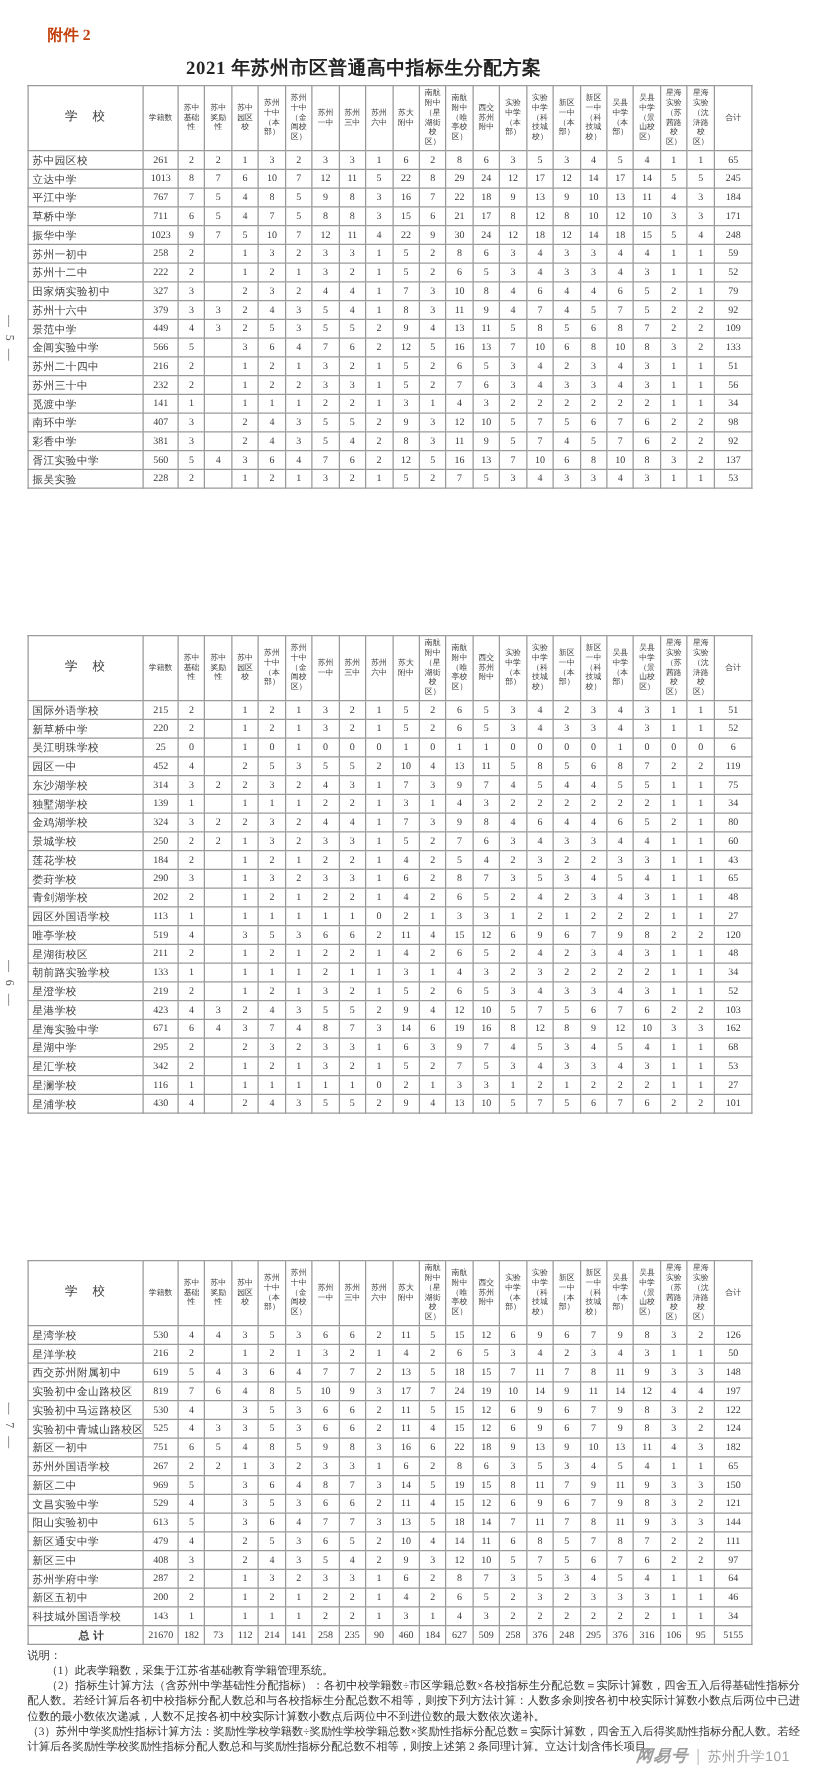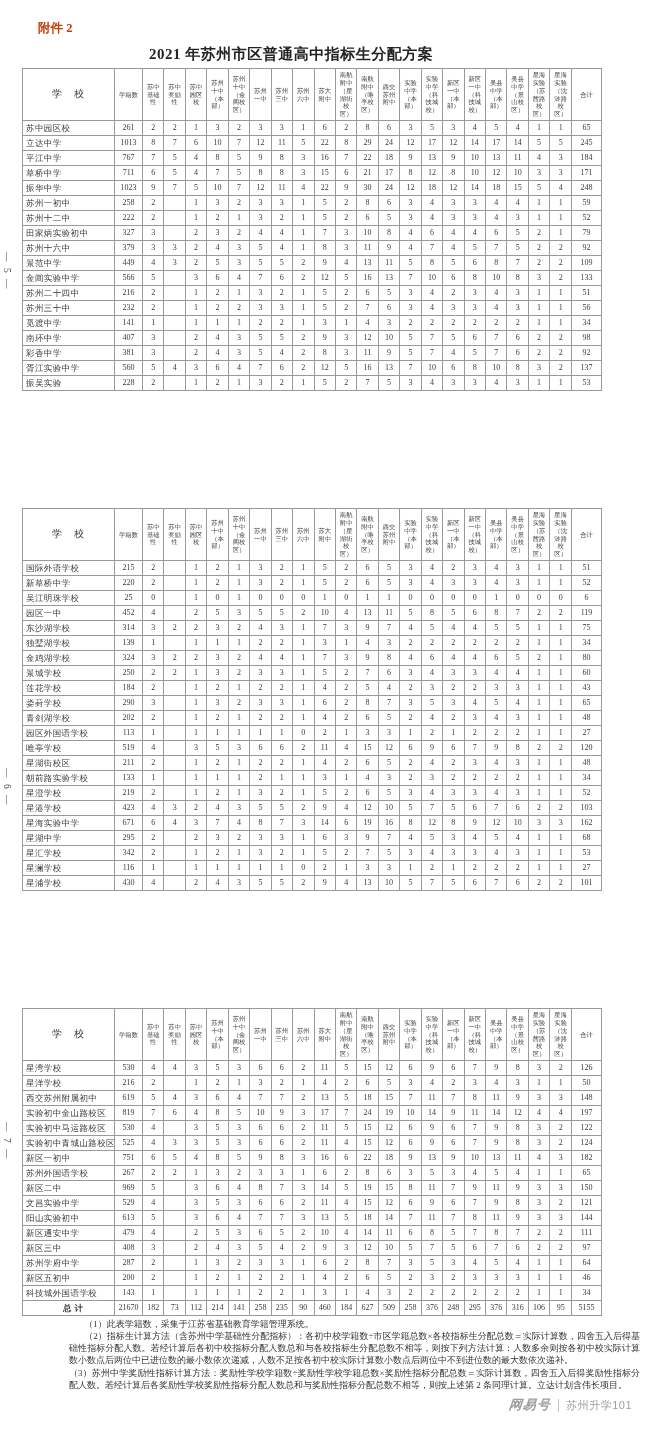--- a/index.html
+++ b/index.html
@@ -21,21 +21,21 @@
   }
   .doc-table th.school-th{font-size:10px;letter-spacing:1px;}
   .doc-table td{
     font-size:8px;height:14px;line-height:1;text-align:center;padding:0;
     overflow:hidden;white-space:nowrap;color:#3b3b3b;
   }
   .doc-table td.school-td{text-align:left;padding-left:3px;font-size:8.5px;letter-spacing:0.4px;}
   .doc-table tr.total-row td.school-td{font-weight:bold;text-align:center;padding-left:12px;letter-spacing:3px;}
   .notes{position:absolute;top:1318px;left:22px;width:618px;font-size:9px;line-height:1.35;color:#333;}
   .notes p{margin:0;}
-  .notes .note-item{text-indent:1.7em;text-align:justify;margin-left:47px;}
+  .notes .note-item{text-indent:1.7em;text-align:justify;}
   .notes .note-item:last-child{text-indent:0;}
   .page-marker{
     position:absolute;left:2px;writing-mode:vertical-rl;font-size:9.5px;
     color:#4a4a4a;letter-spacing:2px;
   }
   .pm1{top:252px;} .pm2{top:768px;} .pm3{top:1122px;}
   .watermark{
     position:absolute;top:1396px;right:18px;display:flex;align-items:center;gap:7px;
     color:#a3a3a3;font-family:"Liberation Sans","DejaVu Sans",sans-serif;
   }
@@ -1647,20 +1647,21 @@
           <td>316</td>
           <td>106</td>
           <td>95</td>
           <td>5155</td>
         </tr>
       </tbody>
     </table>
 </div>
 
 <div class="notes">
+  <p>说明：</p>
   <span><p class="note-item">（1）此表学籍数，采集于江苏省基础教育学籍管理系统。</p><p class="note-item">（2）指标生计算方法（含苏州中学基础性分配指标）：各初中校学籍数÷市区学籍总数×各校指标生分配总数＝实际计算数，四舍五入后得基础性指标分配人数。若经计算后各初中校指标分配人数总和与各校指标生分配总数不相等，则按下列方法计算：人数多余则按各初中校实际计算数小数点后两位中已进位数的最小数依次递减，人数不足按各初中校实际计算数小数点后两位中不到进位数的最大数依次递补。</p><p class="note-item">（3）苏州中学奖励性指标计算方法：奖励性学校学籍数÷奖励性学校学籍总数×奖励性指标分配总数＝实际计算数，四舍五入后得奖励性指标分配人数。若经计算后各奖励性学校奖励性指标分配人数总和与奖励性指标分配总数不相等，则按上述第 2 条同理计算。立达计划含伟长项目。</p></span>
 </div>
 
 <div class="watermark">
   <span class="brand">网易号</span>
   <span class="divider"></span>
   <span class="account">苏州升学101</span>
 </div>
 
 </body></html>

